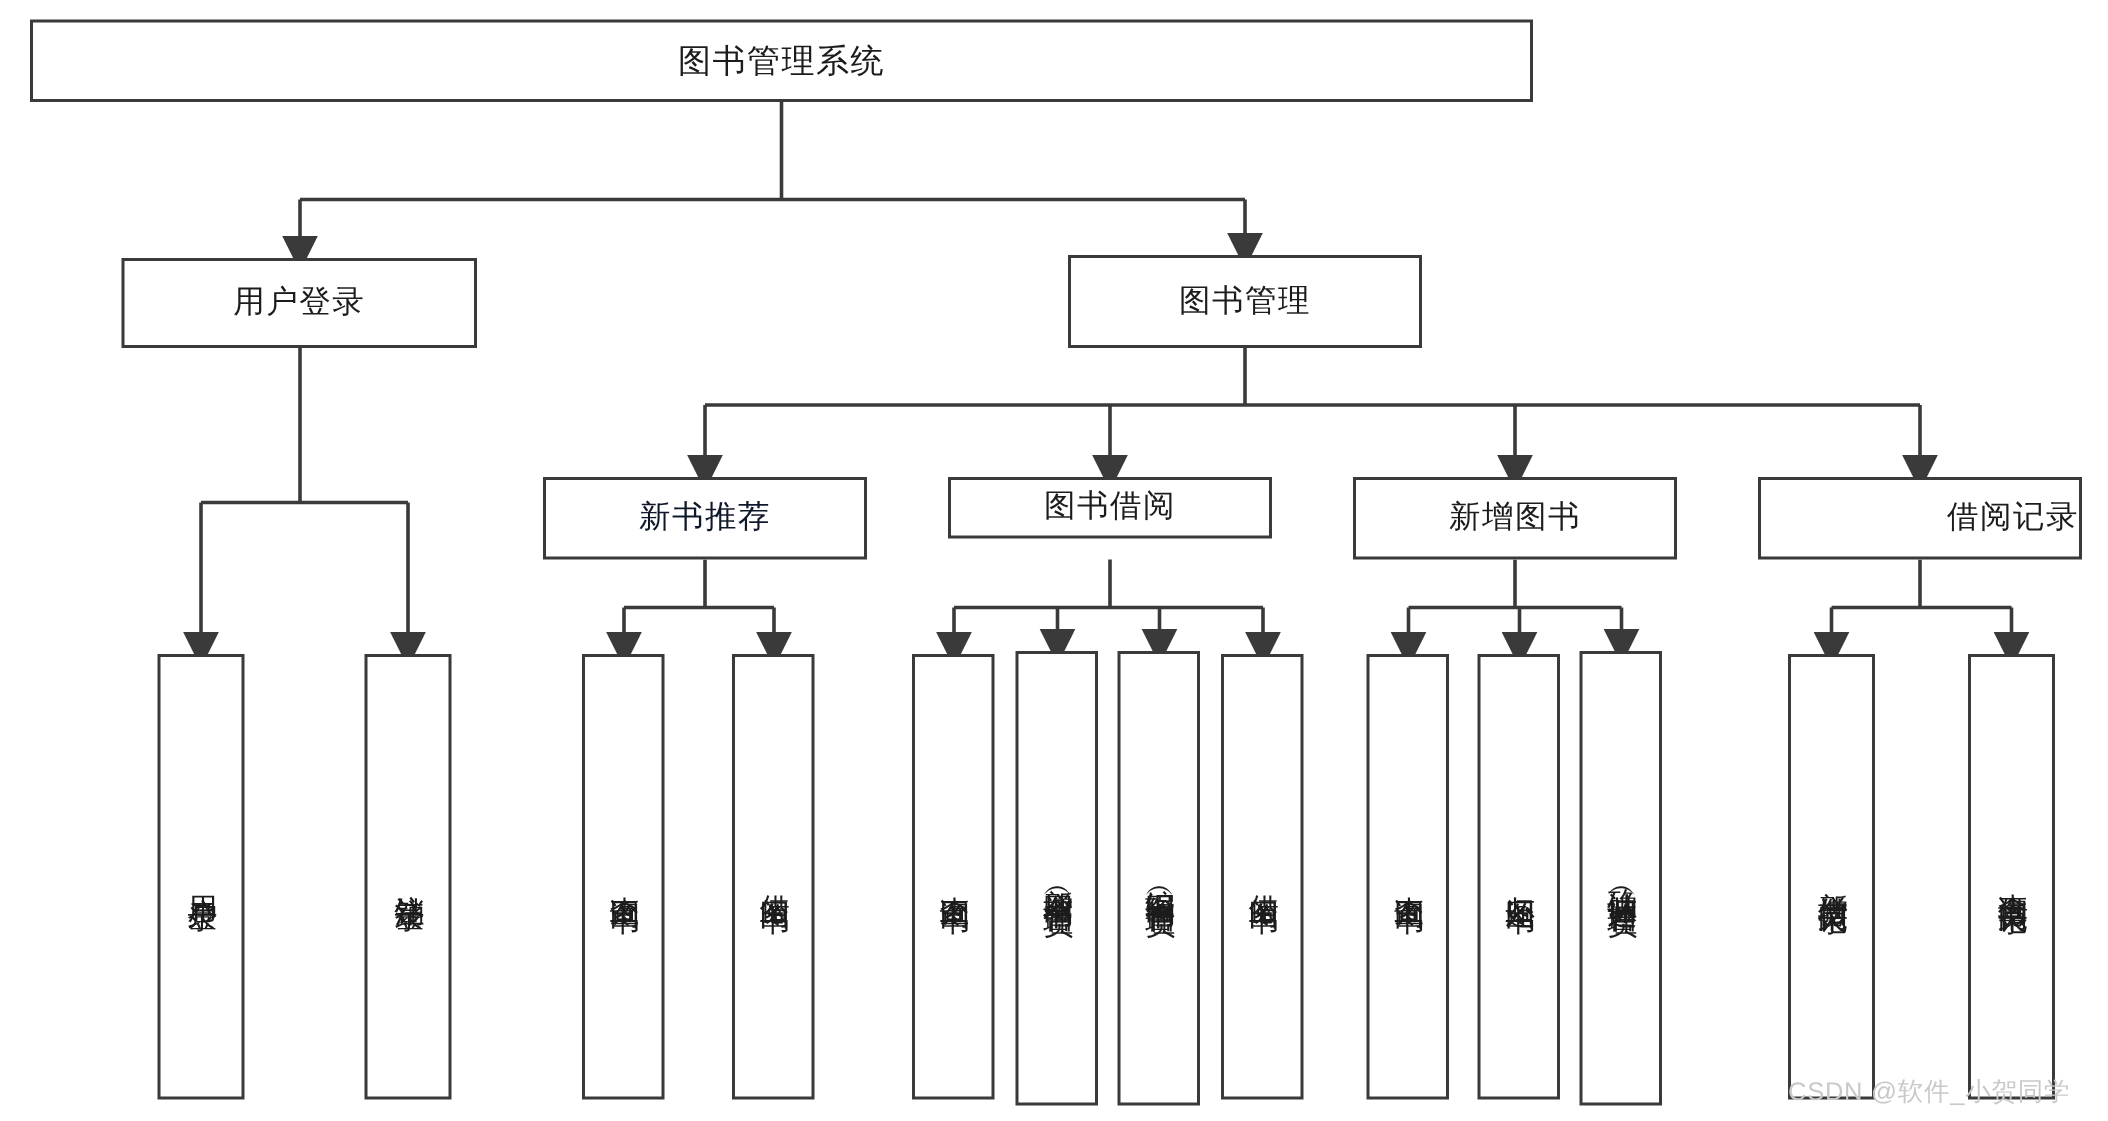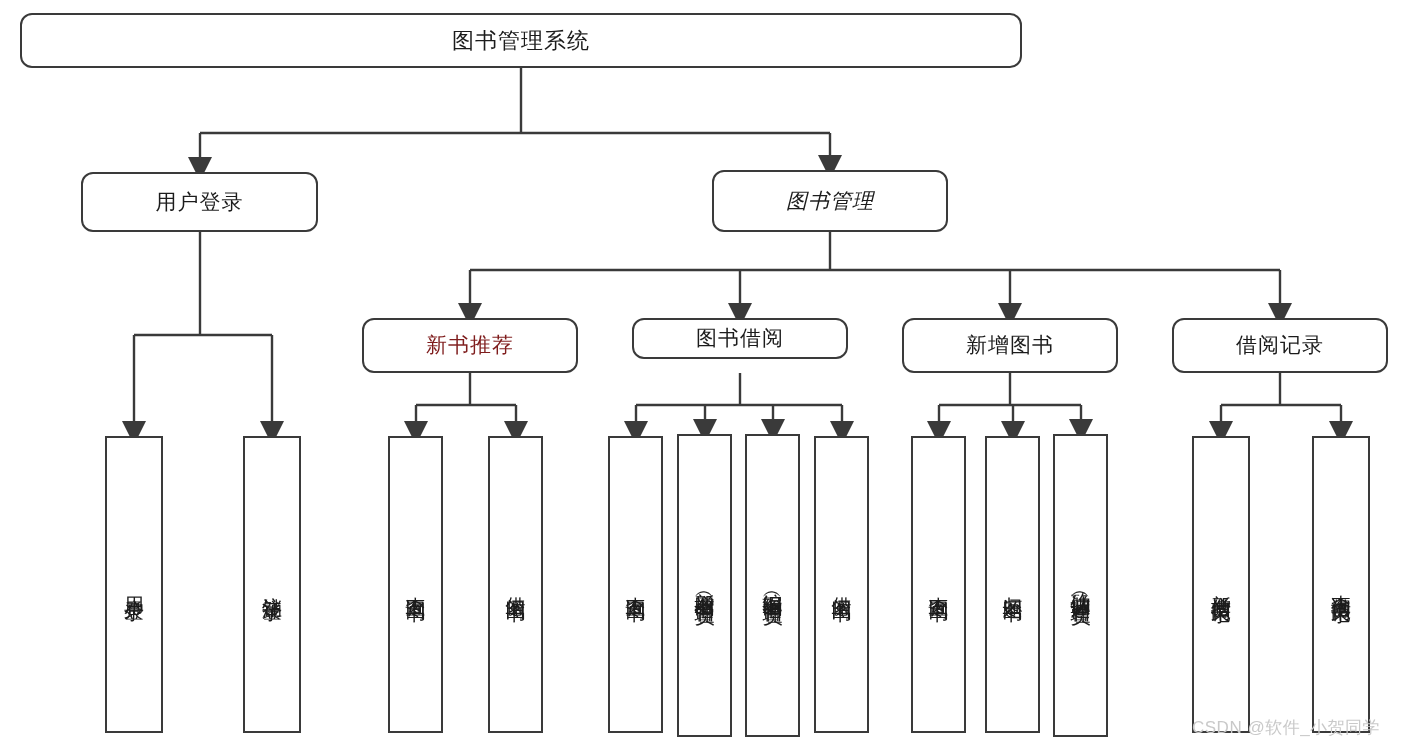--- a/index.html
+++ b/index.html
@@ -38,21 +38,20 @@
     align-items: center;
     justify-content: center;
     text-align: center;
     line-height: 1.05;
     z-index: 2;
   }
   .node.horiz {
     font-size: 21px;
     letter-spacing: 1px;
     writing-mode: horizontal-tb;
-    border-radius: 12px;
   }
   .node.vert {
     writing-mode: vertical-rl;
     text-orientation: upright;
     font-size: 20px;
     letter-spacing: 2px;
     padding: 4px 0;
   }
   .node.vert .label {
     writing-mode: vertical-rl;
@@ -125,24 +124,24 @@
       </div>
       <div class="node horiz" style="left: 81px; top: 172px; width: 237px; height: 60px; border-color: rgb(58, 58, 58); background: rgb(255, 255, 255); color: rgb(28, 28, 28);">
         <span class="label">用户登录</span>
       </div>
       <div class="node vert" style="left: 105px; top: 436px; width: 58px; height: 297px; border-color: rgb(58, 58, 58); background: rgb(255, 255, 255); color: rgb(28, 28, 28);">
         <span class="label">用户登录</span>
       </div>
       <div class="node vert" style="left: 243px; top: 436px; width: 58px; height: 297px; border-color: rgb(58, 58, 58); background: rgb(255, 255, 255); color: rgb(28, 28, 28);">
         <span class="label">注销登录</span>
       </div>
-      <div class="node horiz" style="left: 712px; top: 170px; width: 236px; height: 62px; border-color: rgb(58, 58, 58); background: rgb(255, 255, 255); color: rgb(28, 28, 28); font-style: italic;">
+      <div class="node horiz" style="left: 712px; top: 170px; width: 236px; height: 62px; border-color: rgb(58, 58, 58); background: rgb(255, 255, 255); color: rgb(28, 28, 28);">
         <span class="label">图书管理</span>
       </div>
-      <div class="node horiz" style="left: 362px; top: 318px; width: 216px; height: 55px; border-color: rgb(58, 58, 58); background: rgb(255, 255, 255); color: #7f1d1d;">
+      <div class="node horiz" style="left: 362px; top: 318px; width: 216px; height: 55px; border-color: rgb(58, 58, 58); background: rgb(255, 255, 255); color: #0f172a;">
         <span class="label">新书推荐</span>
       </div>
       <div class="node vert" style="left: 388px; top: 436px; width: 55px; height: 297px; border-color: rgb(58, 58, 58); background: rgb(255, 255, 255); color: rgb(28, 28, 28);">
         <span class="label">查询图书</span>
       </div>
       <div class="node vert" style="left: 488px; top: 436px; width: 55px; height: 297px; border-color: rgb(58, 58, 58); background: rgb(255, 255, 255); color: rgb(28, 28, 28);">
         <span class="label">借阅图书</span>
       </div>
       <div class="node horiz" style="left: 632px; top: 318px; width: 216px; height: 41px; border-color: rgb(58, 58, 58); background: rgb(255, 255, 255); color: rgb(28, 28, 28);">
         <span class="label">图书借阅</span>
@@ -164,21 +163,21 @@
       </div>
       <div class="node vert" style="left: 911px; top: 436px; width: 55px; height: 297px; border-color: rgb(58, 58, 58); background: rgb(255, 255, 255); color: rgb(28, 28, 28);">
         <span class="label">查询图书</span>
       </div>
       <div class="node vert" style="left: 985px; top: 436px; width: 55px; height: 297px; border-color: rgb(58, 58, 58); background: rgb(255, 255, 255); color: rgb(28, 28, 28);">
         <span class="label">归还图书</span>
       </div>
       <div class="node vert" style="left: 1053px; top: 434px; width: 55px; height: 303px; border-color: rgb(58, 58, 58); background: rgb(255, 255, 255); color: rgb(28, 28, 28);">
         <span class="label">确认归还（管理员）</span>
       </div>
-      <div class="node horiz" style="left: 1172px; top: 318px; width: 216px; height: 55px; border-color: rgb(58, 58, 58); background: rgb(255, 255, 255); color: rgb(28, 28, 28);">
+      <div class="node horiz" style="left: 1172px; top: 318px; width: 216px; height: 55px; border-color: rgb(58, 58, 58); background: rgb(255, 255, 255); color: rgb(28, 28, 28); justify-content: flex-end;">
         <span class="label">借阅记录</span>
       </div>
       <div class="node vert" style="left: 1192px; top: 436px; width: 58px; height: 297px; border-color: rgb(58, 58, 58); background: rgb(255, 255, 255); color: rgb(28, 28, 28);">
         <span class="label">新增借阅记录</span>
       </div>
       <div class="node vert" style="left: 1312px; top: 436px; width: 58px; height: 297px; border-color: rgb(58, 58, 58); background: rgb(255, 255, 255); color: rgb(28, 28, 28);">
         <span class="label">查询借阅记录</span>
       </div>
     </div>
 

